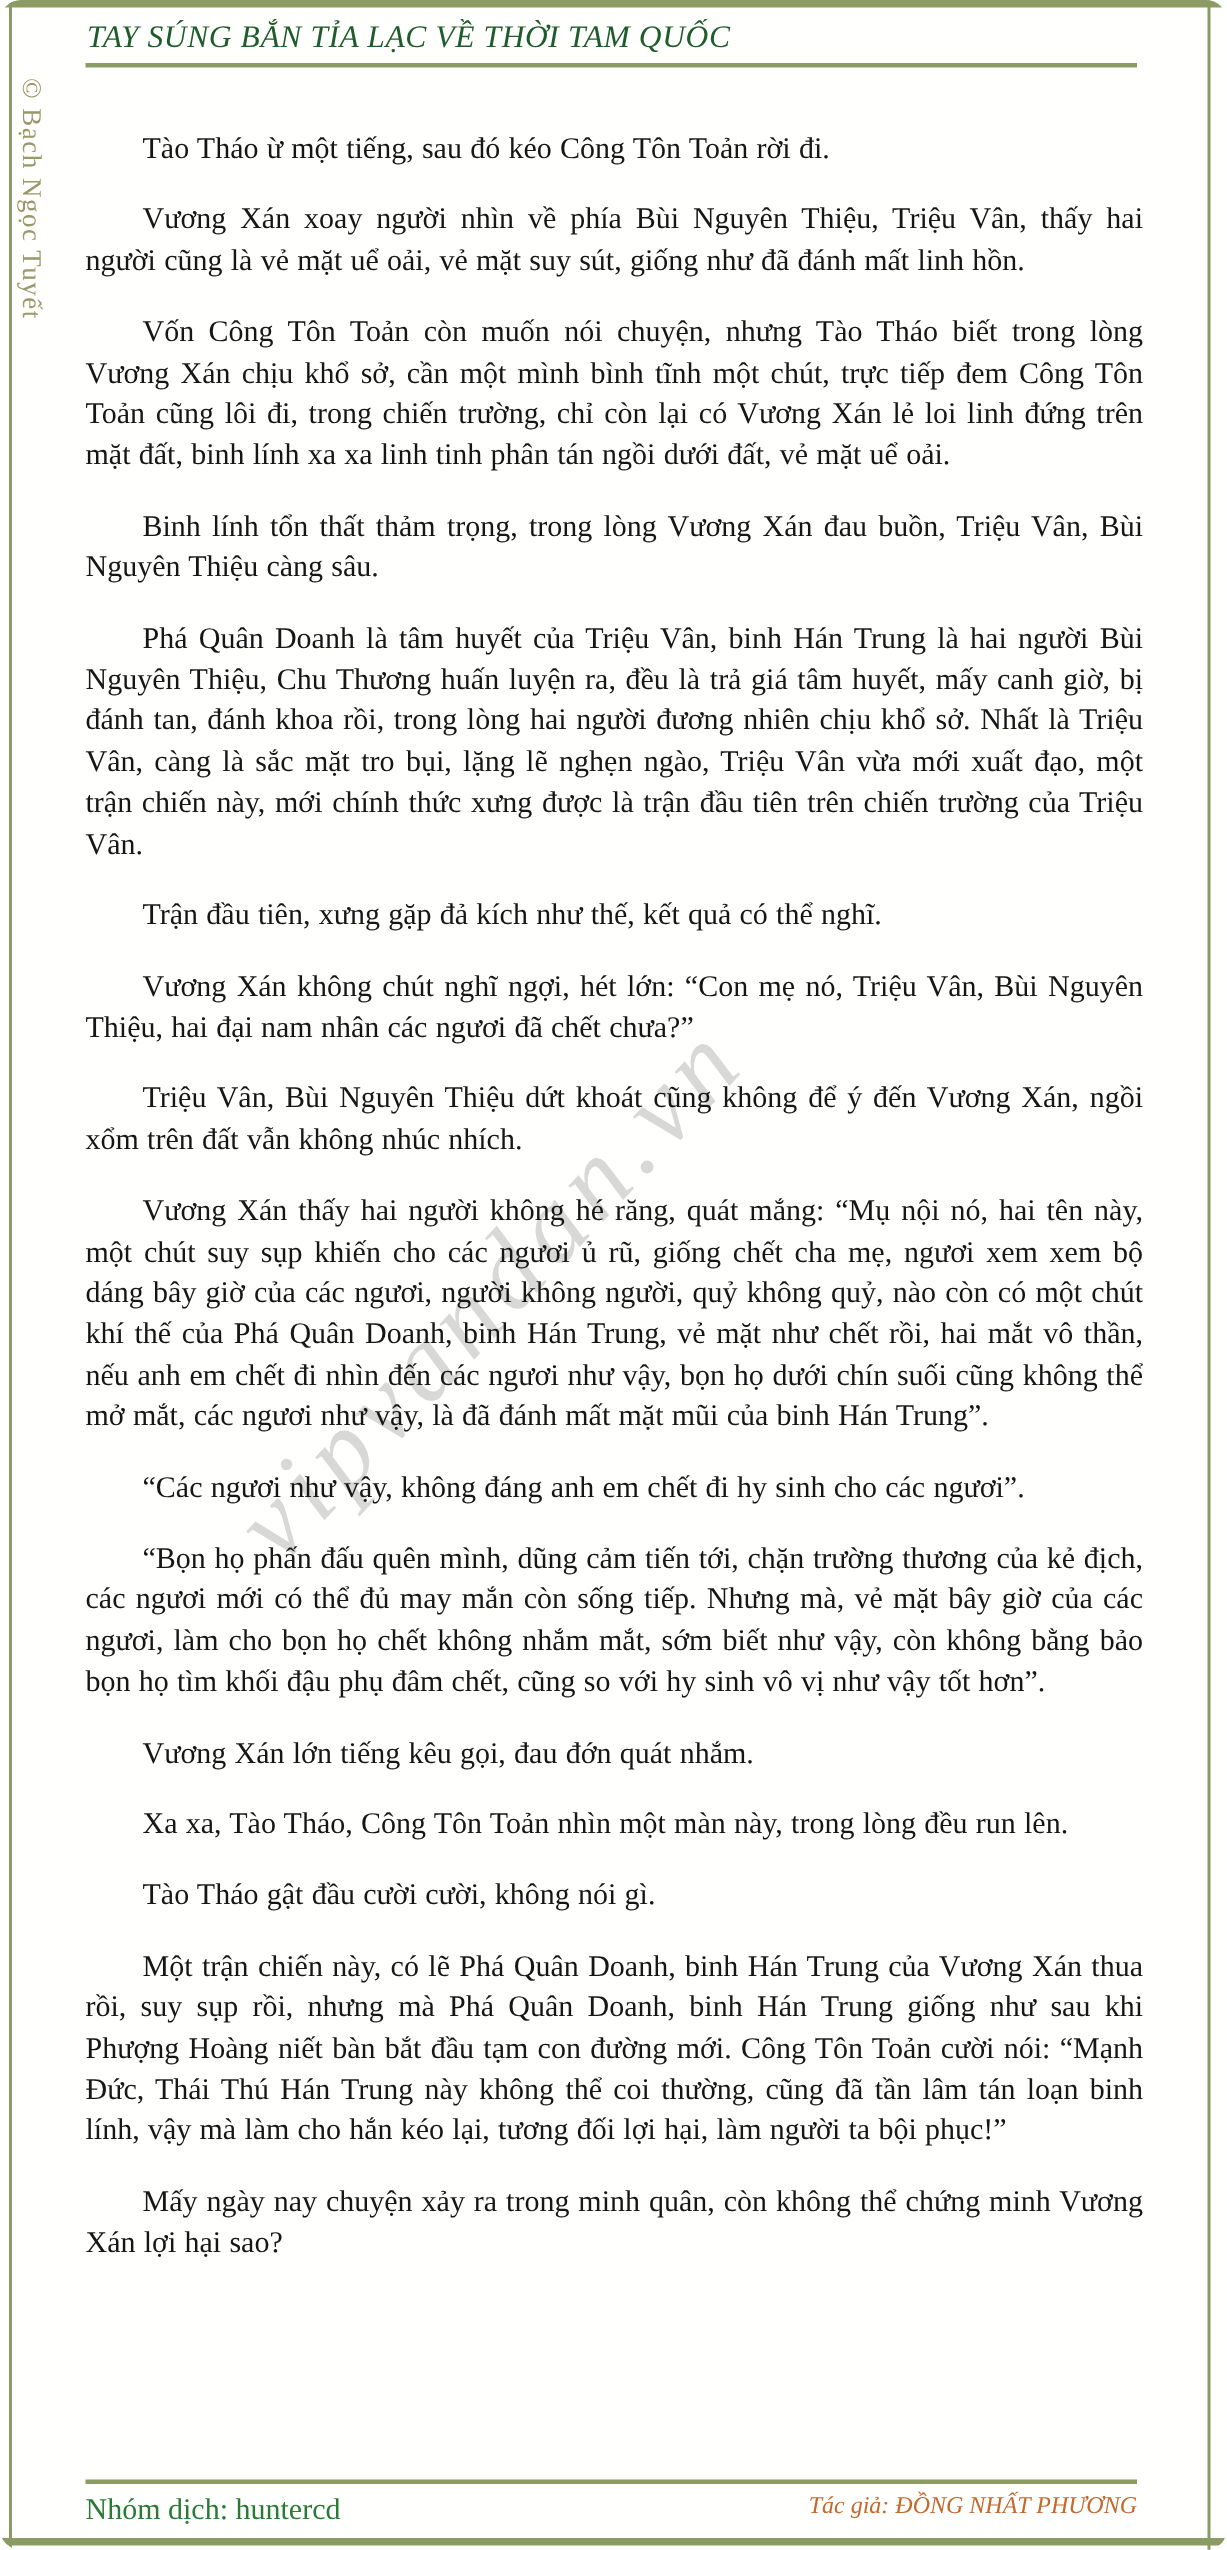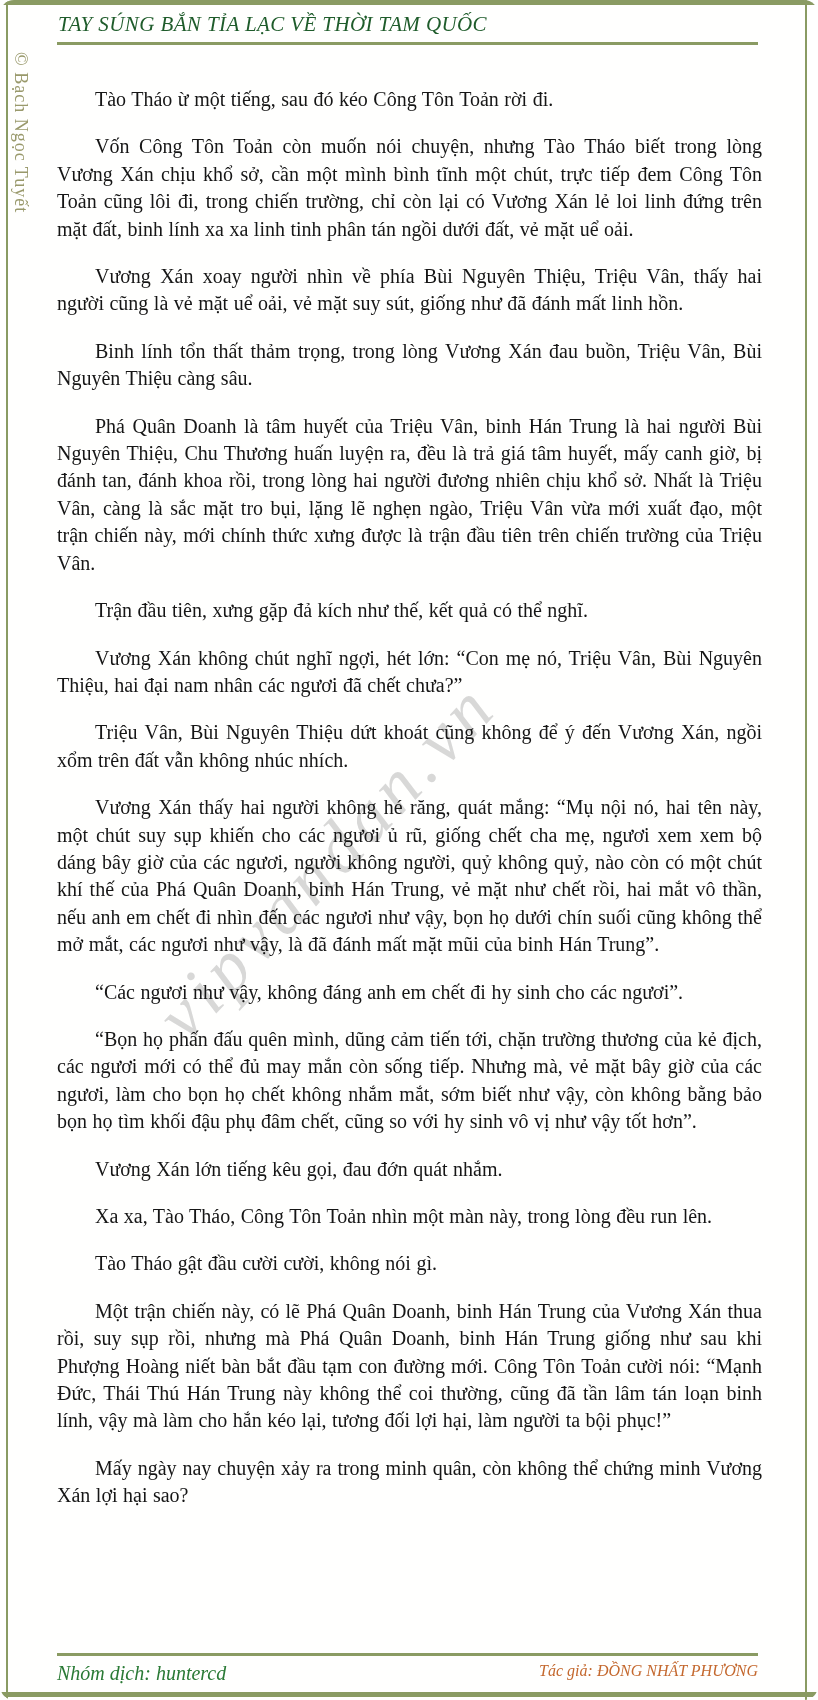--- a/index.html
+++ b/index.html
@@ -52,21 +52,21 @@
     transform:rotate(-47deg);transform-origin:0 0;
     font-style:italic;font-size:72px;letter-spacing:6px;white-space:nowrap;
     color:var(--watermark,#9a9a9a);opacity:0.38;
     pointer-events:none;
   }
 
   
   .footer-rule{position:absolute;left:57px;top:1653px;width:701px;height:3px;background:var(--frame,#8a9b63);}
   .footer-translator{
     position:absolute;left:57px;top:1662px;
-    font-style:italic;font-size:20px;
+    font-size:20px;
     color:var(--translator,#2a7a35);white-space:nowrap;
   }
   .footer-author{
     position:absolute;right:60px;top:1662px;
     font-style:italic;font-size:16px;
     color:var(--author,#c4682e);white-space:nowrap;
   }
 </style>
 </head>
 <body>
@@ -80,22 +80,22 @@
 
   <div class="title">TAY SÚNG BẮN TỈA LẠC VỀ THỜI TAM QUỐC</div>
   <div class="title-rule"></div>
 
   <div class="copyright">© Bạch Ngọc Tuyết</div>
 
   <div class="watermark">vipvandan.vn</div>
 
   <div class="content">
     <p>Tào Tháo ừ một tiếng, sau đó kéo Công Tôn Toản rời đi.</p>
+    <p>Vương Xán xoay người nhìn về phía Bùi Nguyên Thiệu, Triệu Vân, thấy hai người cũng là vẻ mặt uể oải, vẻ mặt suy sút, giống như đã đánh mất linh hồn.</p>
     <p>Vốn Công Tôn Toản còn muốn nói chuyện, nhưng Tào Tháo biết trong lòng Vương Xán chịu khổ sở, cần một mình bình tĩnh một chút, trực tiếp đem Công Tôn Toản cũng lôi đi, trong chiến trường, chỉ còn lại có Vương Xán lẻ loi linh đứng trên mặt đất, binh lính xa xa linh tinh phân tán ngồi dưới đất, vẻ mặt uể oải.</p>
-    <p>Vương Xán xoay người nhìn về phía Bùi Nguyên Thiệu, Triệu Vân, thấy hai người cũng là vẻ mặt uể oải, vẻ mặt suy sút, giống như đã đánh mất linh hồn.</p>
     <p>Binh lính tổn thất thảm trọng, trong lòng Vương Xán đau buồn, Triệu Vân, Bùi Nguyên Thiệu càng sâu.</p>
     <p>Phá Quân Doanh là tâm huyết của Triệu Vân, binh Hán Trung là hai người Bùi Nguyên Thiệu, Chu Thương huấn luyện ra, đều là trả giá tâm huyết, mấy canh giờ, bị đánh tan, đánh khoa rồi, trong lòng hai người đương nhiên chịu khổ sở. Nhất là Triệu Vân, càng là sắc mặt tro bụi, lặng lẽ nghẹn ngào, Triệu Vân vừa mới xuất đạo, một trận chiến này, mới chính thức xưng được là trận đầu tiên trên chiến trường của Triệu Vân.</p>
     <p>Trận đầu tiên, xưng gặp đả kích như thế, kết quả có thể nghĩ.</p>
     <p>Vương Xán không chút nghĩ ngợi, hét lớn: “Con mẹ nó, Triệu Vân, Bùi Nguyên Thiệu, hai đại nam nhân các ngươi đã chết chưa?”</p>
     <p>Triệu Vân, Bùi Nguyên Thiệu dứt khoát cũng không để ý đến Vương Xán, ngồi xổm trên đất vẫn không nhúc nhích.</p>
     <p>Vương Xán thấy hai người không hé răng, quát mắng: “Mụ nội nó, hai tên này, một chút suy sụp khiến cho các ngươi ủ rũ, giống chết cha mẹ, ngươi xem xem bộ dáng bây giờ của các ngươi, người không người, quỷ không quỷ, nào còn có một chút khí thế của Phá Quân Doanh, binh Hán Trung, vẻ mặt như chết rồi, hai mắt vô thần, nếu anh em chết đi nhìn đến các ngươi như vậy, bọn họ dưới chín suối cũng không thể mở mắt, các ngươi như vậy, là đã đánh mất mặt mũi của binh Hán Trung”.</p>
     <p>“Các ngươi như vậy, không đáng anh em chết đi hy sinh cho các ngươi”.</p>
     <p>“Bọn họ phấn đấu quên mình, dũng cảm tiến tới, chặn trường thương của kẻ địch, các ngươi mới có thể đủ may mắn còn sống tiếp. Nhưng mà, vẻ mặt bây giờ của các ngươi, làm cho bọn họ chết không nhắm mắt, sớm biết như vậy, còn không bằng bảo bọn họ tìm khối đậu phụ đâm chết, cũng so với hy sinh vô vị như vậy tốt hơn”.</p>
     <p>Vương Xán lớn tiếng kêu gọi, đau đớn quát nhắm.</p>
     <p>Xa xa, Tào Tháo, Công Tôn Toản nhìn một màn này, trong lòng đều run lên.</p>

